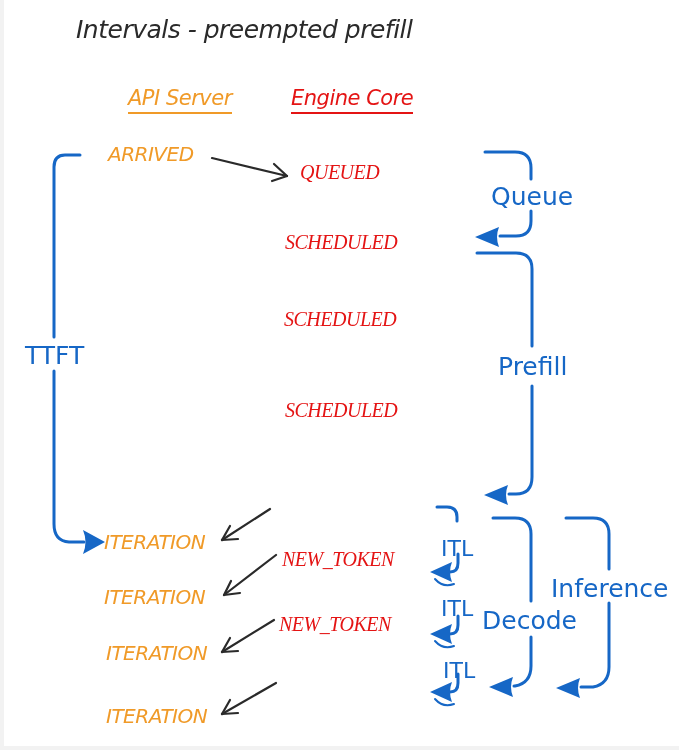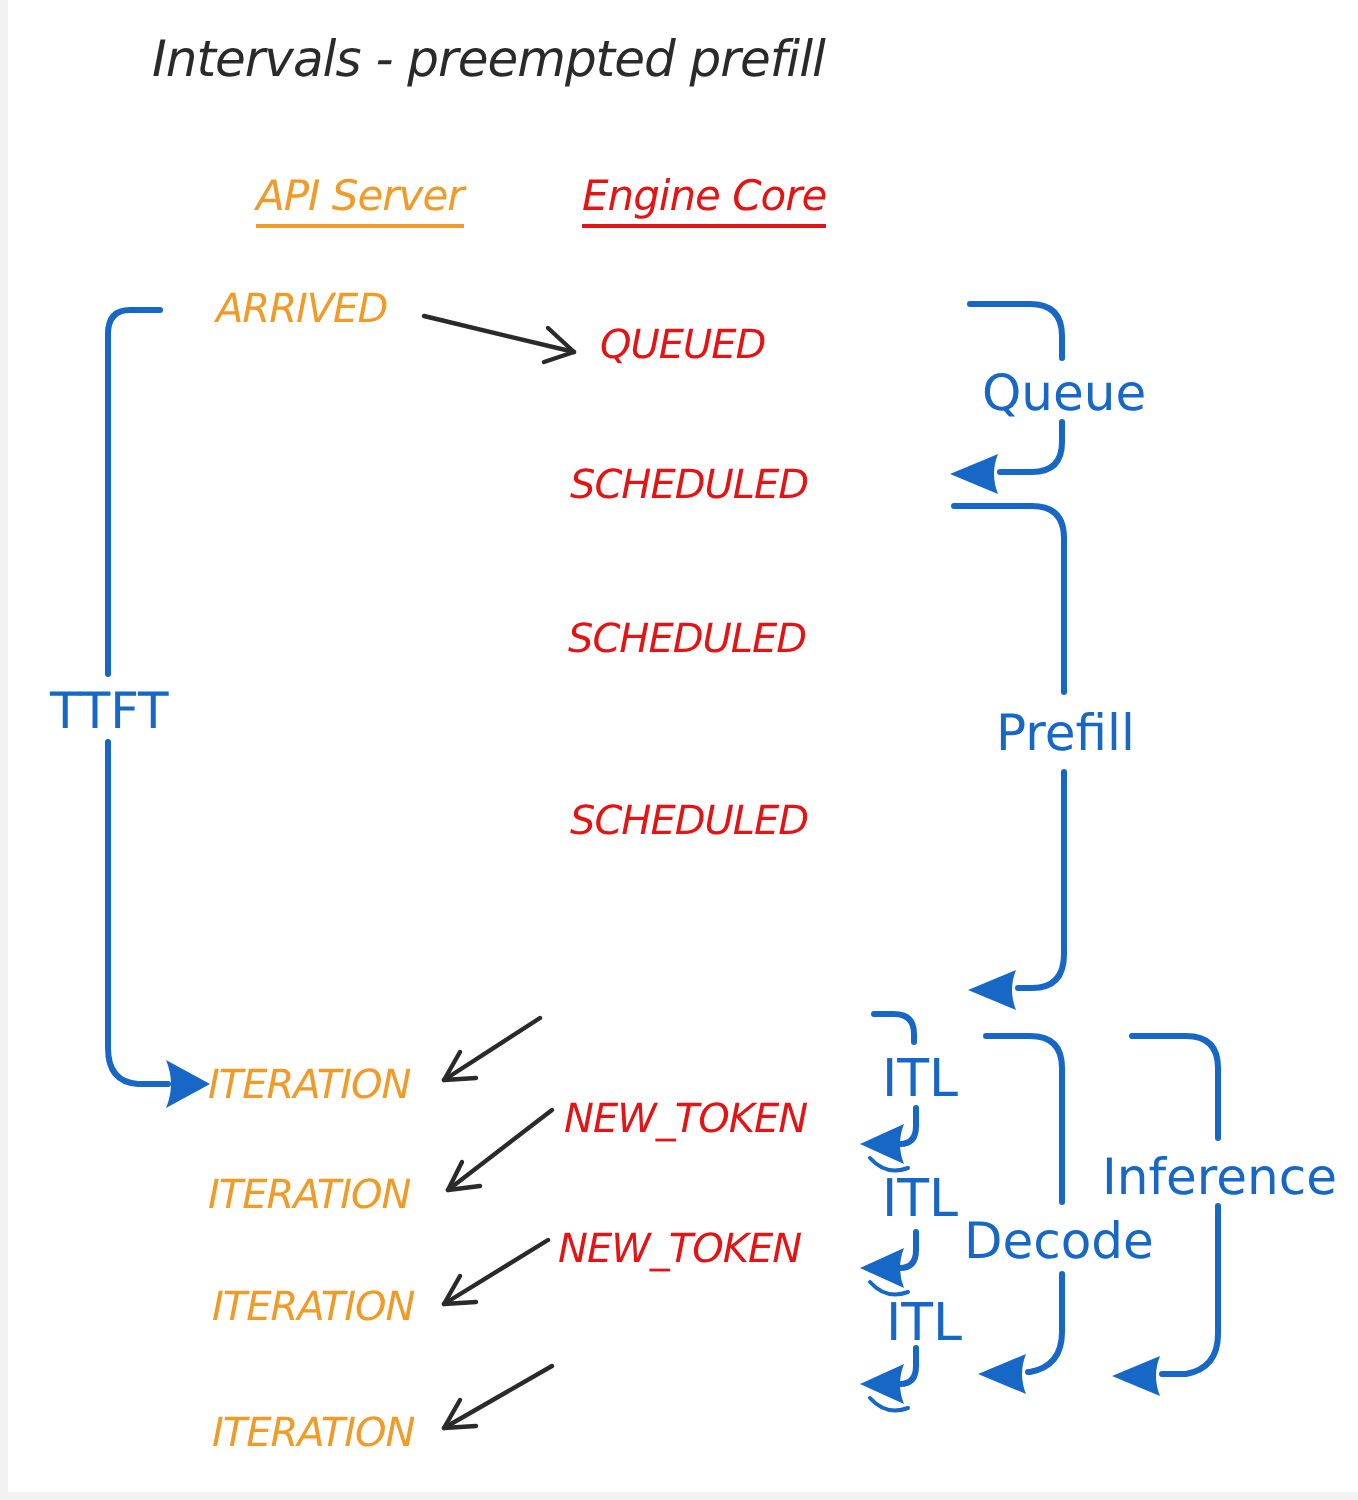--- a/index.html
+++ b/index.html
@@ -8,23 +8,23 @@
   #canvas{position:absolute;left:4px;top:0;width:675px;height:746px;background:#ffffff;}
   svg#strokes{position:absolute;left:0;top:0;width:679px;height:750px;}
   .lbl{position:absolute;line-height:1;white-space:nowrap;}
   .hand{font-style:italic;letter-spacing:-0.5px;}
   .title{left:72px;top:17px;font-size:25px;font-weight:normal;color:var(--ink);}
   .hdr{font-size:21px;padding-bottom:3px;border-bottom:2.5px solid currentColor;}
   .hdr-api{left:104px;top:88px;color:var(--orange);margin-left:20px;}
   .hdr-engine{left:287px;top:88px;color:var(--red);}
   .ev{font-size:20px;}
   .ev-api{color:var(--orange);}
-  .ev-engine{color:var(--red);}
+  .ev-engine{color:var(--red);font-family:Liberation Serif, serif;}
   .iv{color:var(--blue);font-size:25px;}
-  .iv-small{font-size:26px;}
+  .iv-small{font-size:22px;margin-top:11px;}
   .stroke-blue{stroke:var(--blue);stroke-width:3;fill:none;stroke-linecap:round;stroke-linejoin:round;}
   .fill-blue{fill:var(--blue);stroke:none;}
   .stroke-black{stroke:var(--ink);stroke-width:2.2;fill:none;stroke-linecap:round;stroke-linejoin:round;}
 </style>
 </head>
 <body>
 
 <div id="stage">
  <div id="canvas">
 

